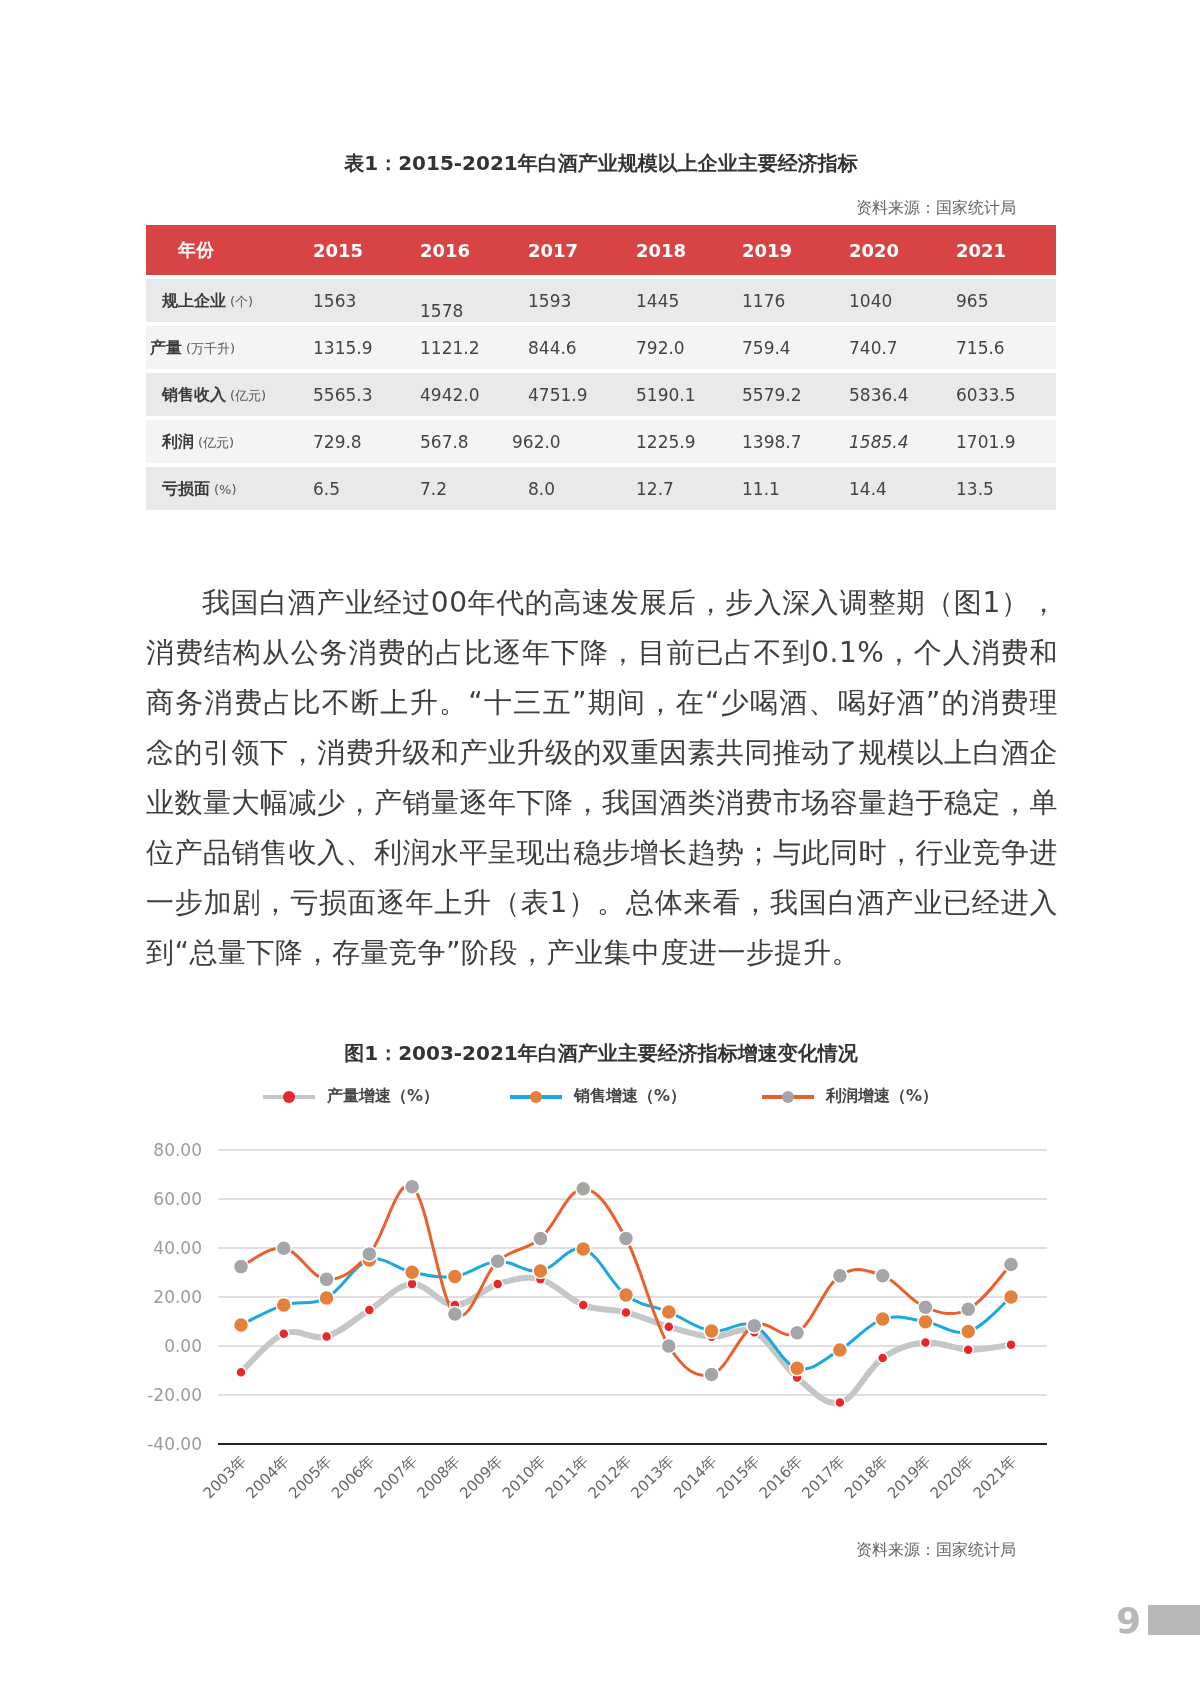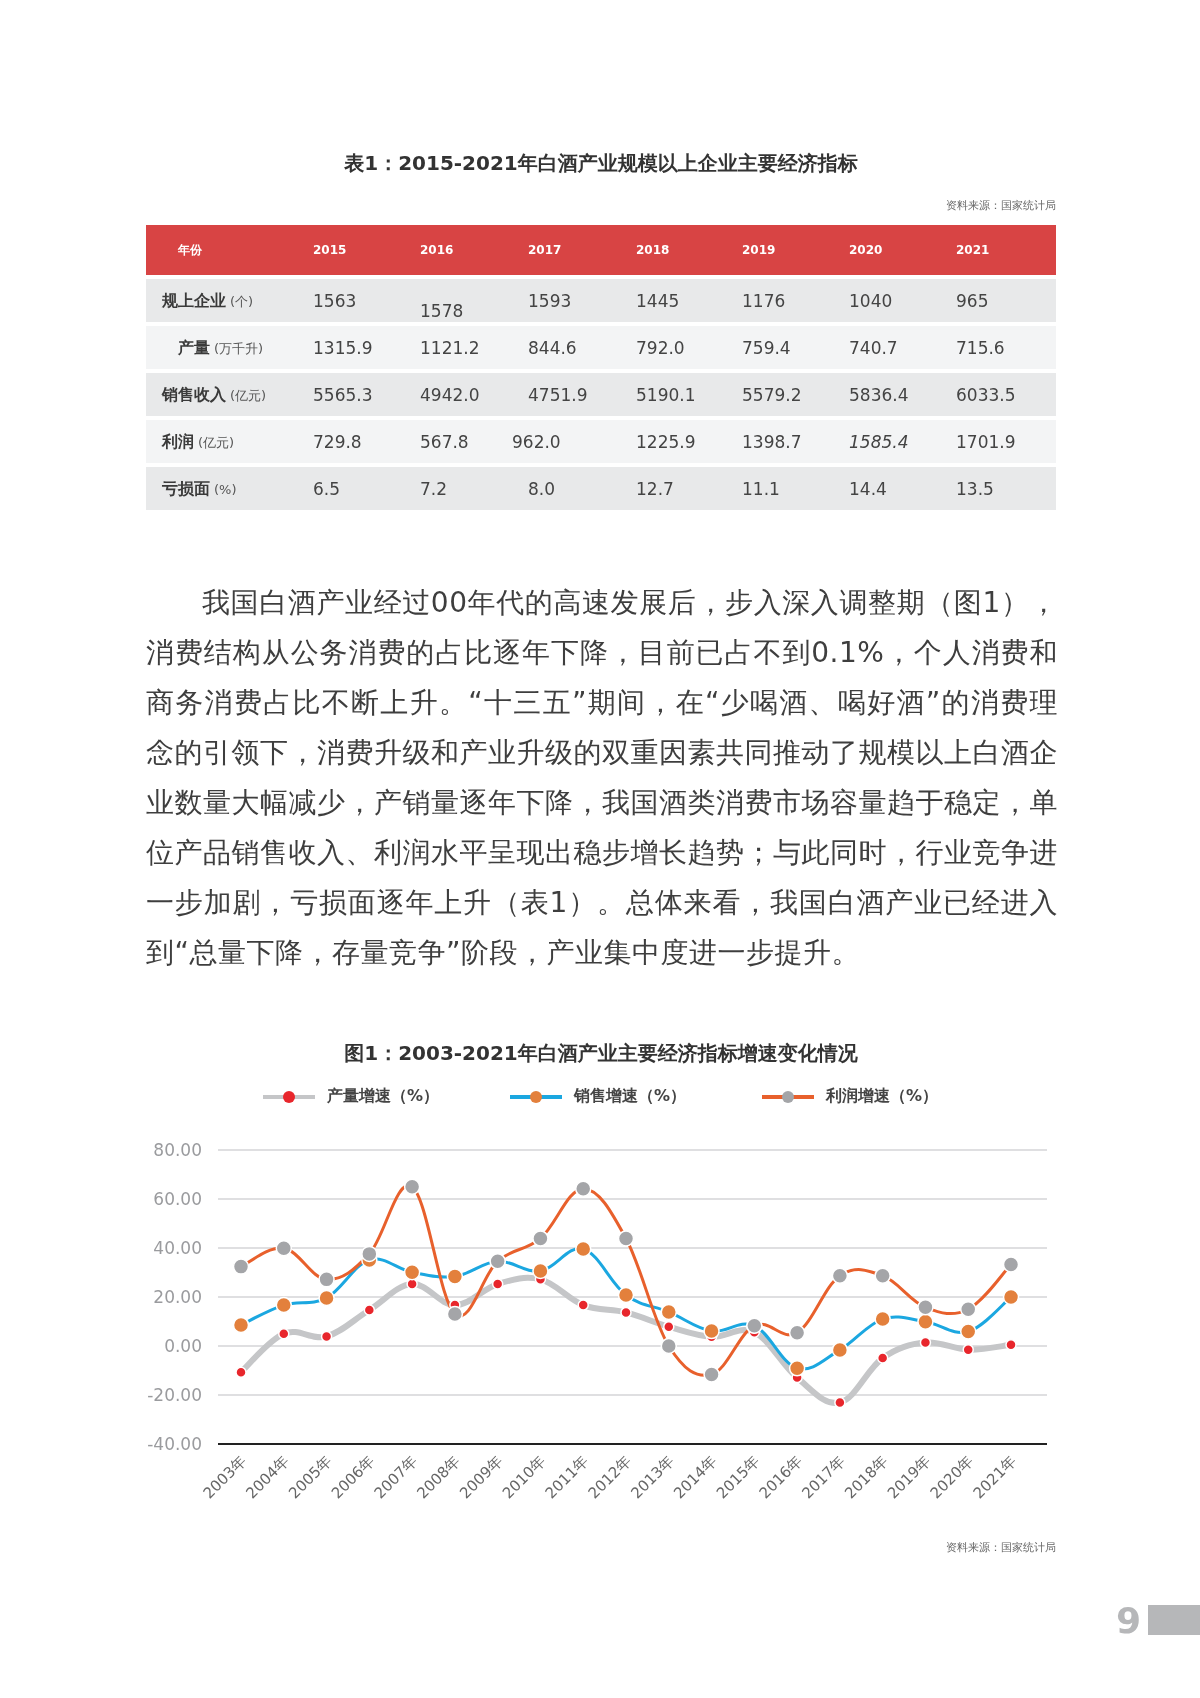--- a/index.html
+++ b/index.html
@@ -8,24 +8,24 @@
     background: #ffffff;
     font-family: "DejaVu Sans", "Liberation Sans", sans-serif;
     color: #3a3a3a;
   }
   .abs { position: absolute; }
   .table-title {
     left: 146px; width: 910px; top: 150px; text-align: center;
     font-size: 20px; font-weight: bold; color: #333;
   }
   .source {
-    font-size: 11px; color: #666; text-align: right;
+    font-size: 16px; color: #666; text-align: left;
   }
   .trow { display: flex; align-items: center; }
-  .trow.header { height: 50px; background: #d84444; color: #fff; font-weight: bold; font-size: 12px; }
+  .trow.header { height: 50px; background: #d84444; color: #fff; font-weight: bold; font-size: 18px; }
   .trow.body { height: 43px; margin-top: 4px; font-size: 17px; color: #444; }
   .trow.body.odd { background: #e8e9ea; }
   .trow.body.even { background: #f3f4f5; }
   .cell { position: absolute; white-space: nowrap; }
   .row-label { font-weight: bold; font-size: 16px; color: #3a3a3a; }
   .row-unit { font-weight: normal; font-size: 13px; color: #555; margin-left: 4px; }
   .paragraph {
     left: 146px; top: 578px; width: 912px;
     font-size: 28px; line-height: 50px; color: #3e3e3e;
     text-indent: 56px; text-align: justify; letter-spacing: 0.5px;
@@ -69,21 +69,21 @@
         <span class="cell" style="left: 16px;"><span class="row-label">规上企业</span><span class="row-unit">(个)</span></span>
         <span class="cell" style="left: 167px;">1563</span>
         <span class="cell" style="left: 274px; margin-top: 20px;">1578</span>
         <span class="cell" style="left: 382px;">1593</span>
         <span class="cell" style="left: 490px;">1445</span>
         <span class="cell" style="left: 596px;">1176</span>
         <span class="cell" style="left: 703px;">1040</span>
         <span class="cell" style="left: 810px;">965</span>
       </div>
       <div class="trow body even" style="position: relative;">
-        <span class="cell" style="left: 32px;"><span class="row-label">产量</span><span class="row-unit">(万千升)</span></span>
+        <span class="cell" style="left: 4px;"><span class="row-label">产量</span><span class="row-unit">(万千升)</span></span>
         <span class="cell" style="left: 167px;">1315.9</span>
         <span class="cell" style="left: 274px;">1121.2</span>
         <span class="cell" style="left: 382px;">844.6</span>
         <span class="cell" style="left: 490px;">792.0</span>
         <span class="cell" style="left: 596px;">759.4</span>
         <span class="cell" style="left: 703px;">740.7</span>
         <span class="cell" style="left: 810px;">715.6</span>
       </div>
       <div class="trow body odd" style="position: relative; text-decoration: underline;">
         <span class="cell" style="left: 16px;"><span class="row-label">销售收入</span><span class="row-unit">(亿元)</span></span>

